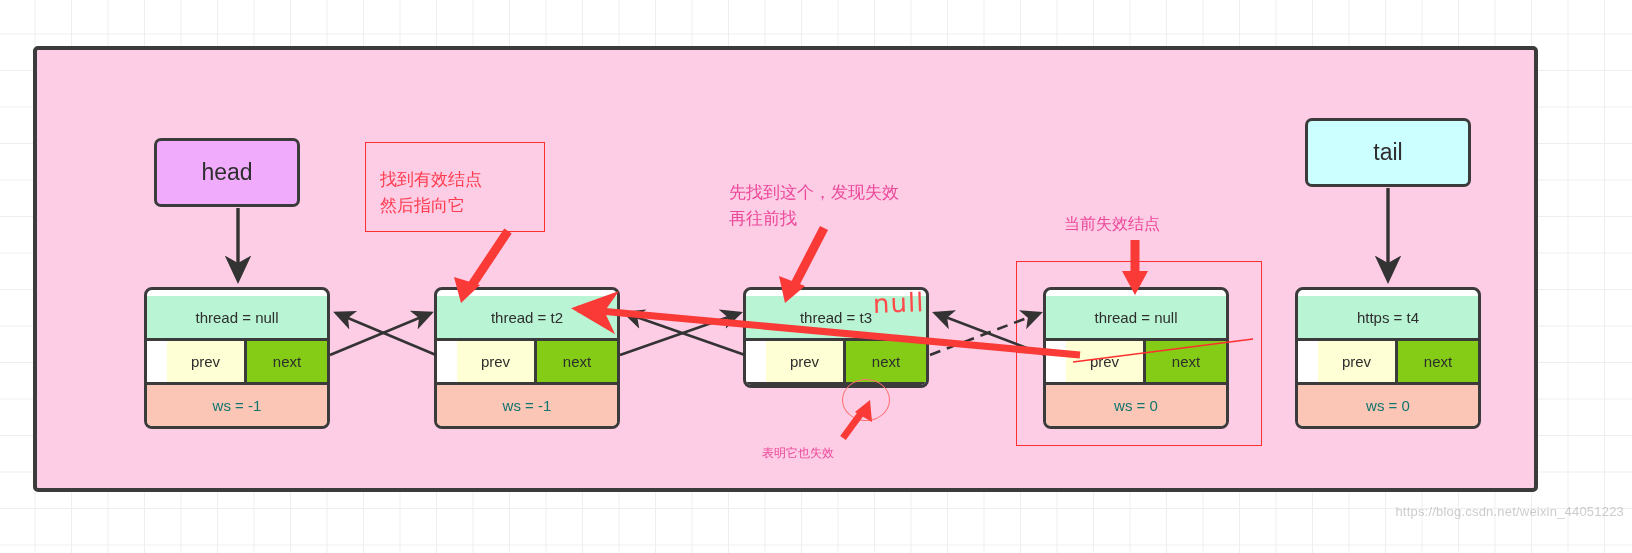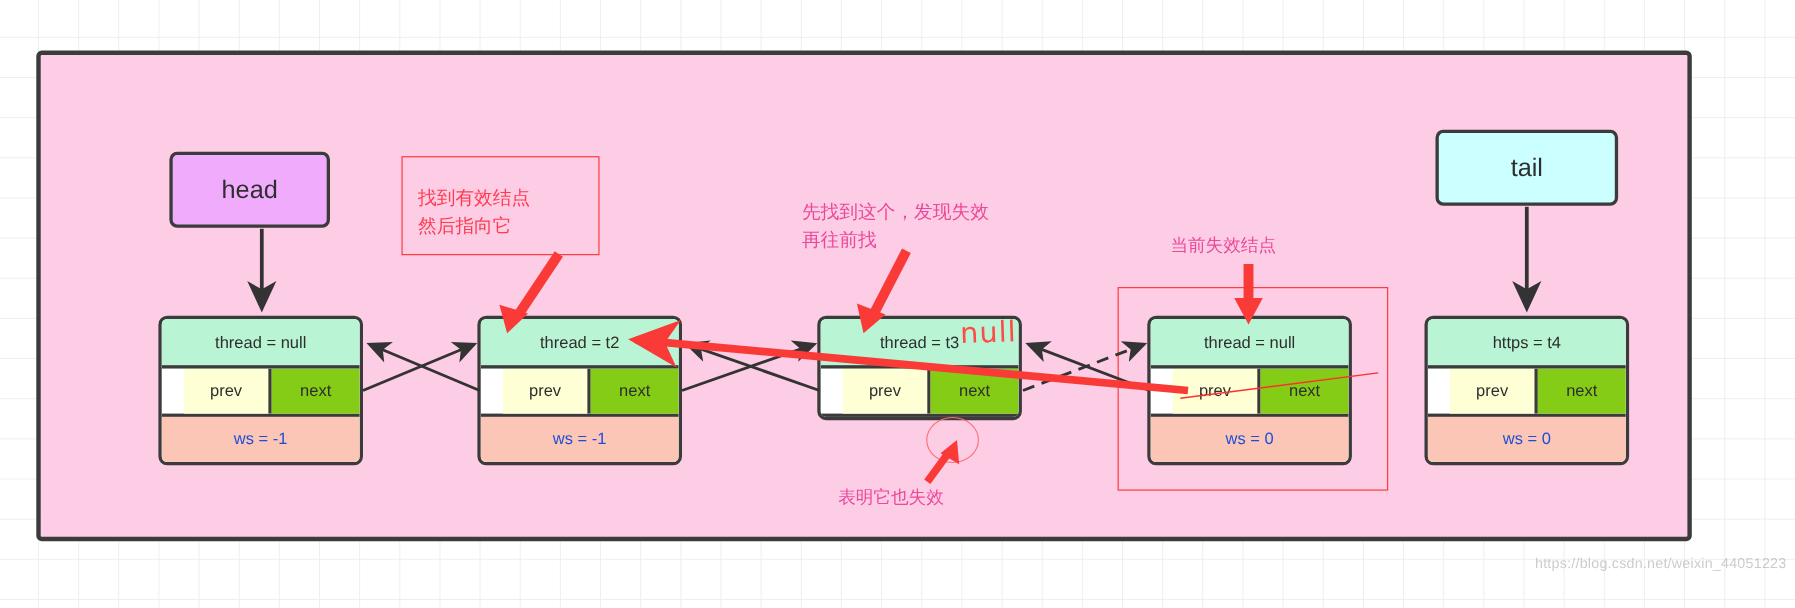--- a/index.html
+++ b/index.html
@@ -69,20 +69,21 @@
   .node .thread {
     height: 42px;
     background: #b9f5d4;
     display: flex;
     align-items: center;
     justify-content: center;
     font-size: 15px;
     color: #2e2e2e;
     border-bottom: 3px solid #3b3b3b;
     position: relative;
+    margin-top: 6px;
   }
   .node .pn-row {
     display: flex;
     height: 41px;
     border-bottom: 3px solid #3b3b3b;
     padding-left: 20px;
   }
   .node .pn-row .prev,
   .node .pn-row .next {
     flex: 1 1 50%;
@@ -95,21 +96,21 @@
   }
   .node .pn-row .prev { background: #feffd4; border-right: 3px solid #3b3b3b; }
   .node .pn-row .next { background: #84cc16; }
   .node .ws {
     height: 41px;
     background: #fbc6b6;
     display: flex;
     align-items: center;
     justify-content: center;
     font-size: 15px;
-    color: #1d4ed8;
+    color: #0f766e;
     position: relative;
   }
 
   
   #node-0 { left: 144px; top: 287px; }
   #node-1 { left: 434px; top: 287px; text-align: right; }
   #node-2 { left: 743px; top: 287px; }
   #node-3 { left: 1043px; top: 287px; }
   #node-4 { left: 1295px; top: 287px; }
 
@@ -137,21 +138,21 @@
   
   .red-note {
     position: absolute;
     color: #ec4899;
     font-size: 17px;
     line-height: 26px;
     white-space: pre-line;
   }
   #note-find-back { left: 729px; top: 180px; }
   #note-current   { left: 1064px; top: 211px; font-size: 16px; }
-  #note-alsofail  { left: 762px; top: 440px; font-size: 16px; }
+  #note-alsofail  { left: 762px; top: 440px; font-size: 12px; }
 
   
   .red-frame {
     position: absolute;
     left: 1016px;
     top: 261px;
     width: 246px;
     height: 185px;
     border: 1.5px solid #ff2f2f;
     box-sizing: border-box;

